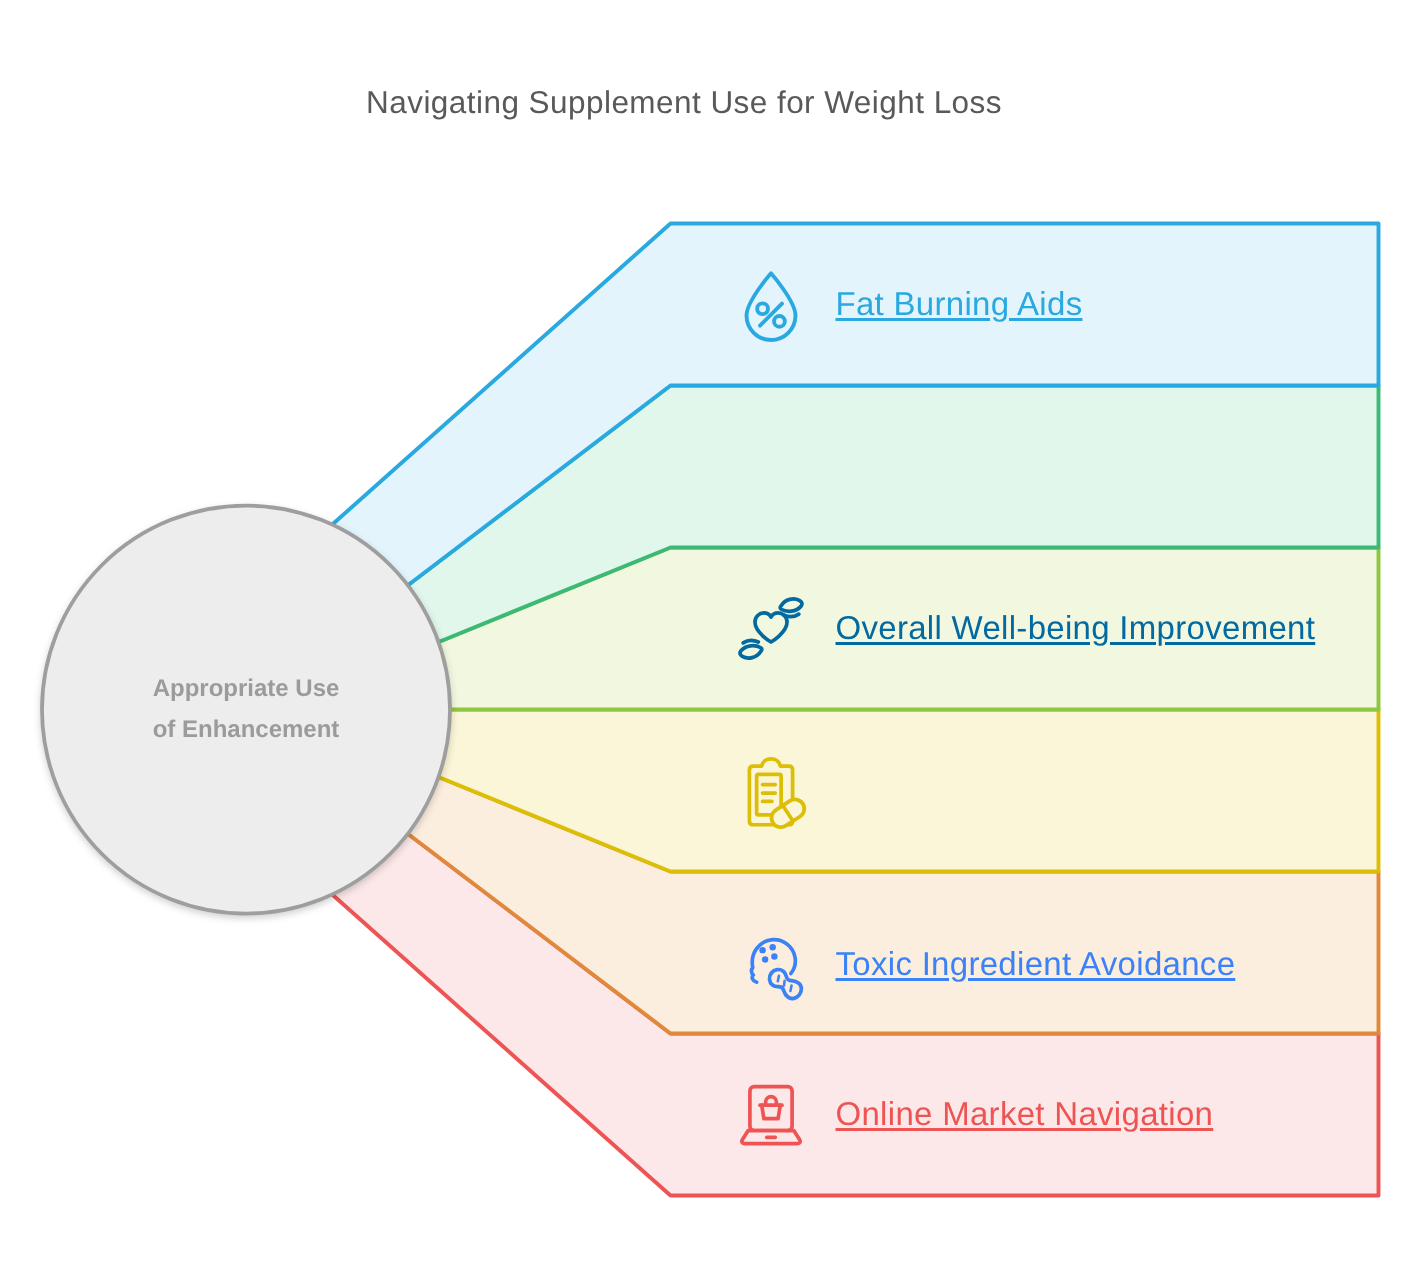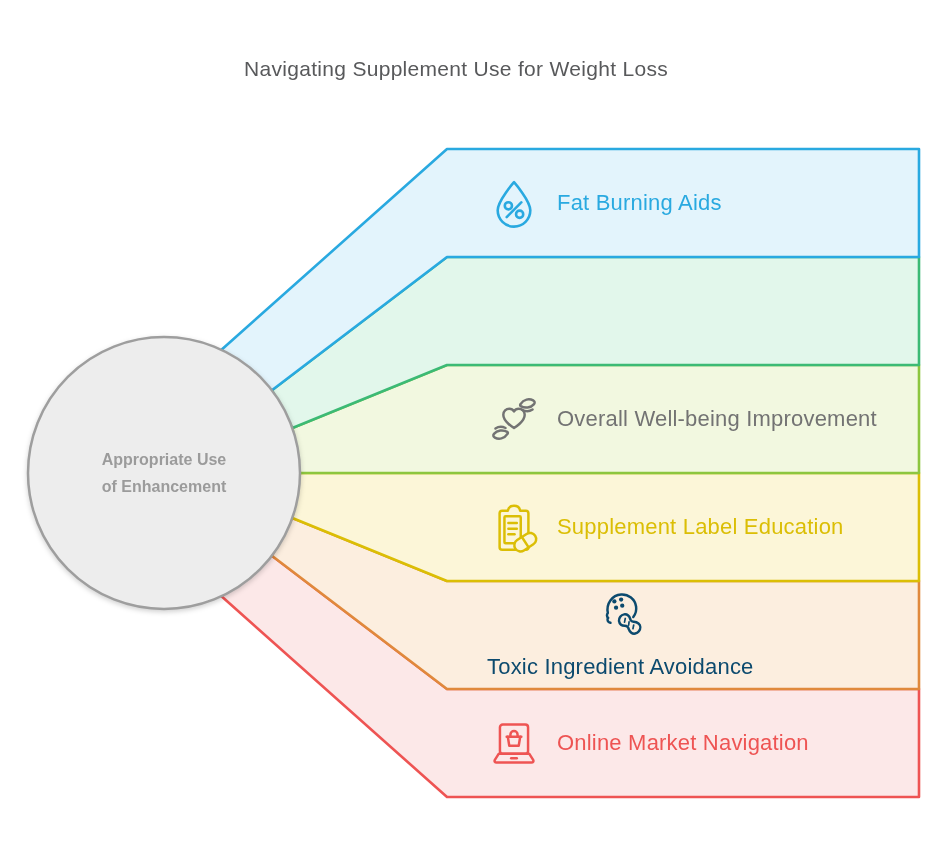--- a/index.html
+++ b/index.html
@@ -9,21 +9,21 @@
   }
   .diagram-svg{position:absolute;left:0;top:0;}
   .page-title{
     position:absolute;top:57px;left:0;width:912px;text-align:center;
     font-size:21px;letter-spacing:.3px;color:#58595B;
   }
   .band-row{
     position:absolute;left:487px;height:54px;display:flex;align-items:center;gap:16px;
   }
   .band-row .icon{width:54px;height:54px;flex:0 0 54px;}
-  .band-label{font-size:22px;letter-spacing:.2px;white-space:nowrap;}
+  .band-label{font-size:22px;letter-spacing:.2px;white-space:nowrap;text-decoration:underline;}
   .center-label{
     position:absolute;left:14px;top:446px;width:300px;text-align:center;
     font-weight:bold;font-size:16px;line-height:27px;color:#9B9B9B;
   }
   .center-label span{display:block;}
   .center-circle{filter:drop-shadow(0 2px 2.5px rgba(0,0,0,0.18));}
 </style>
 </head>
 <body>
 
@@ -54,21 +54,21 @@
         <path d="M24 5.5 C 24 5.5 9.5 22 9.5 30.5 A 14.5 14.5 0 0 0 38.5 30.5 C 38.5 22 24 5.5 24 5.5 Z"></path>
         <circle cx="19" cy="26.5" r="3.2"></circle>
         <circle cx="29" cy="34" r="3.2"></circle>
         <path d="M17.5 36.5 L30.5 23.5"></path>
       </svg>
     </span>
     <span class="band-label">Fat Burning Aids</span>
   </div>
 
 
-  <div class="band-row" style="top: 392px; color: #737373;">
+  <div class="band-row" style="top: 392px; color: #0369a1;">
     <span class="icon">
       <svg width="54" height="54" viewBox="0 0 48 48" fill="none" stroke="currentColor" stroke-width="2.2" stroke-linecap="round" stroke-linejoin="round">
         <path d="M24 32 C 24 32 14.5 26.5 14.5 20.2 C 14.5 17 17 14.8 19.8 14.8 C 21.8 14.8 23.3 16 24 17.2 C 24.7 16 26.2 14.8 28.2 14.8 C 31 14.8 33.5 17 33.5 20.2 C 33.5 26.5 24 32 24 32 Z"></path>
         <path d="M30 10.5 C 32.5 6.5 37.5 5.5 41 7.5 C 42.5 8.4 42.8 9.6 41.8 10.8 C 39 14.2 33.5 14.6 30 12.6 C 29.2 12.1 29.3 11.3 30 10.5 Z"></path>
         <path d="M31.5 16 C 34.5 17.4 38 17.2 40.5 15.5"></path>
         <path d="M18 37.5 C 15.5 41.5 10.5 42.5 7 40.5 C 5.5 39.6 5.2 38.4 6.2 37.2 C 9 33.8 14.5 33.4 18 35.4 C 18.8 35.9 18.7 36.7 18 37.5 Z"></path>
         <path d="M16.5 32 C 13.5 30.6 10 30.8 7.5 32.5"></path>
       </svg>
     </span>
     <span class="band-label">Overall Well-being Improvement</span>
@@ -81,24 +81,23 @@
         <rect x="15.5" y="14.5" width="14.5" height="24" rx="1"></rect>
         <path d="M19 20.5 H26.5"></path>
         <path d="M19 25.5 H26.5"></path>
         <path d="M19 30.5 H24.5"></path>
         <g transform="rotate(-33 34 37.5)">
           <rect x="23.5" y="32" width="21" height="11" rx="5.5" fill="#FCF6D8"></rect>
           <path d="M34 32 V43"></path>
         </g>
       </svg>
     </span>
-    <span class="band-label">Supplement Label Education</span>
   </div>
 
-  <div class="band-row" style="top: 584px; color: #0c4a6e; flex-direction: column;">
+  <div class="band-row" style="top: 616px; color: #3b82f6;">
     <span class="icon">
       <svg width="54" height="54" viewBox="0 0 48 48" fill="none" stroke="currentColor" stroke-width="2.2" stroke-linecap="round" stroke-linejoin="round">
         <path d="M15.5 34.5 C 13 33.8 12.2 31.5 13.5 30.2 C 12 29 12.2 27 13.2 25.8 C 11.5 17.5 17 9.8 25 9.3 C 31.5 8.9 37.3 13.5 38.3 20 C 38.8 23.5 37.8 26.8 35.8 29.3"></path>
         <g fill="currentColor" stroke="none">
           <circle cx="19" cy="15.5" r="1.9"></circle>
           <circle cx="25" cy="13.8" r="1.9"></circle>
           <circle cx="20.5" cy="21" r="1.9"></circle>
           <circle cx="26" cy="19.3" r="1.9"></circle>
         </g>
         <g transform="translate(32.5 35.5) rotate(38)">

